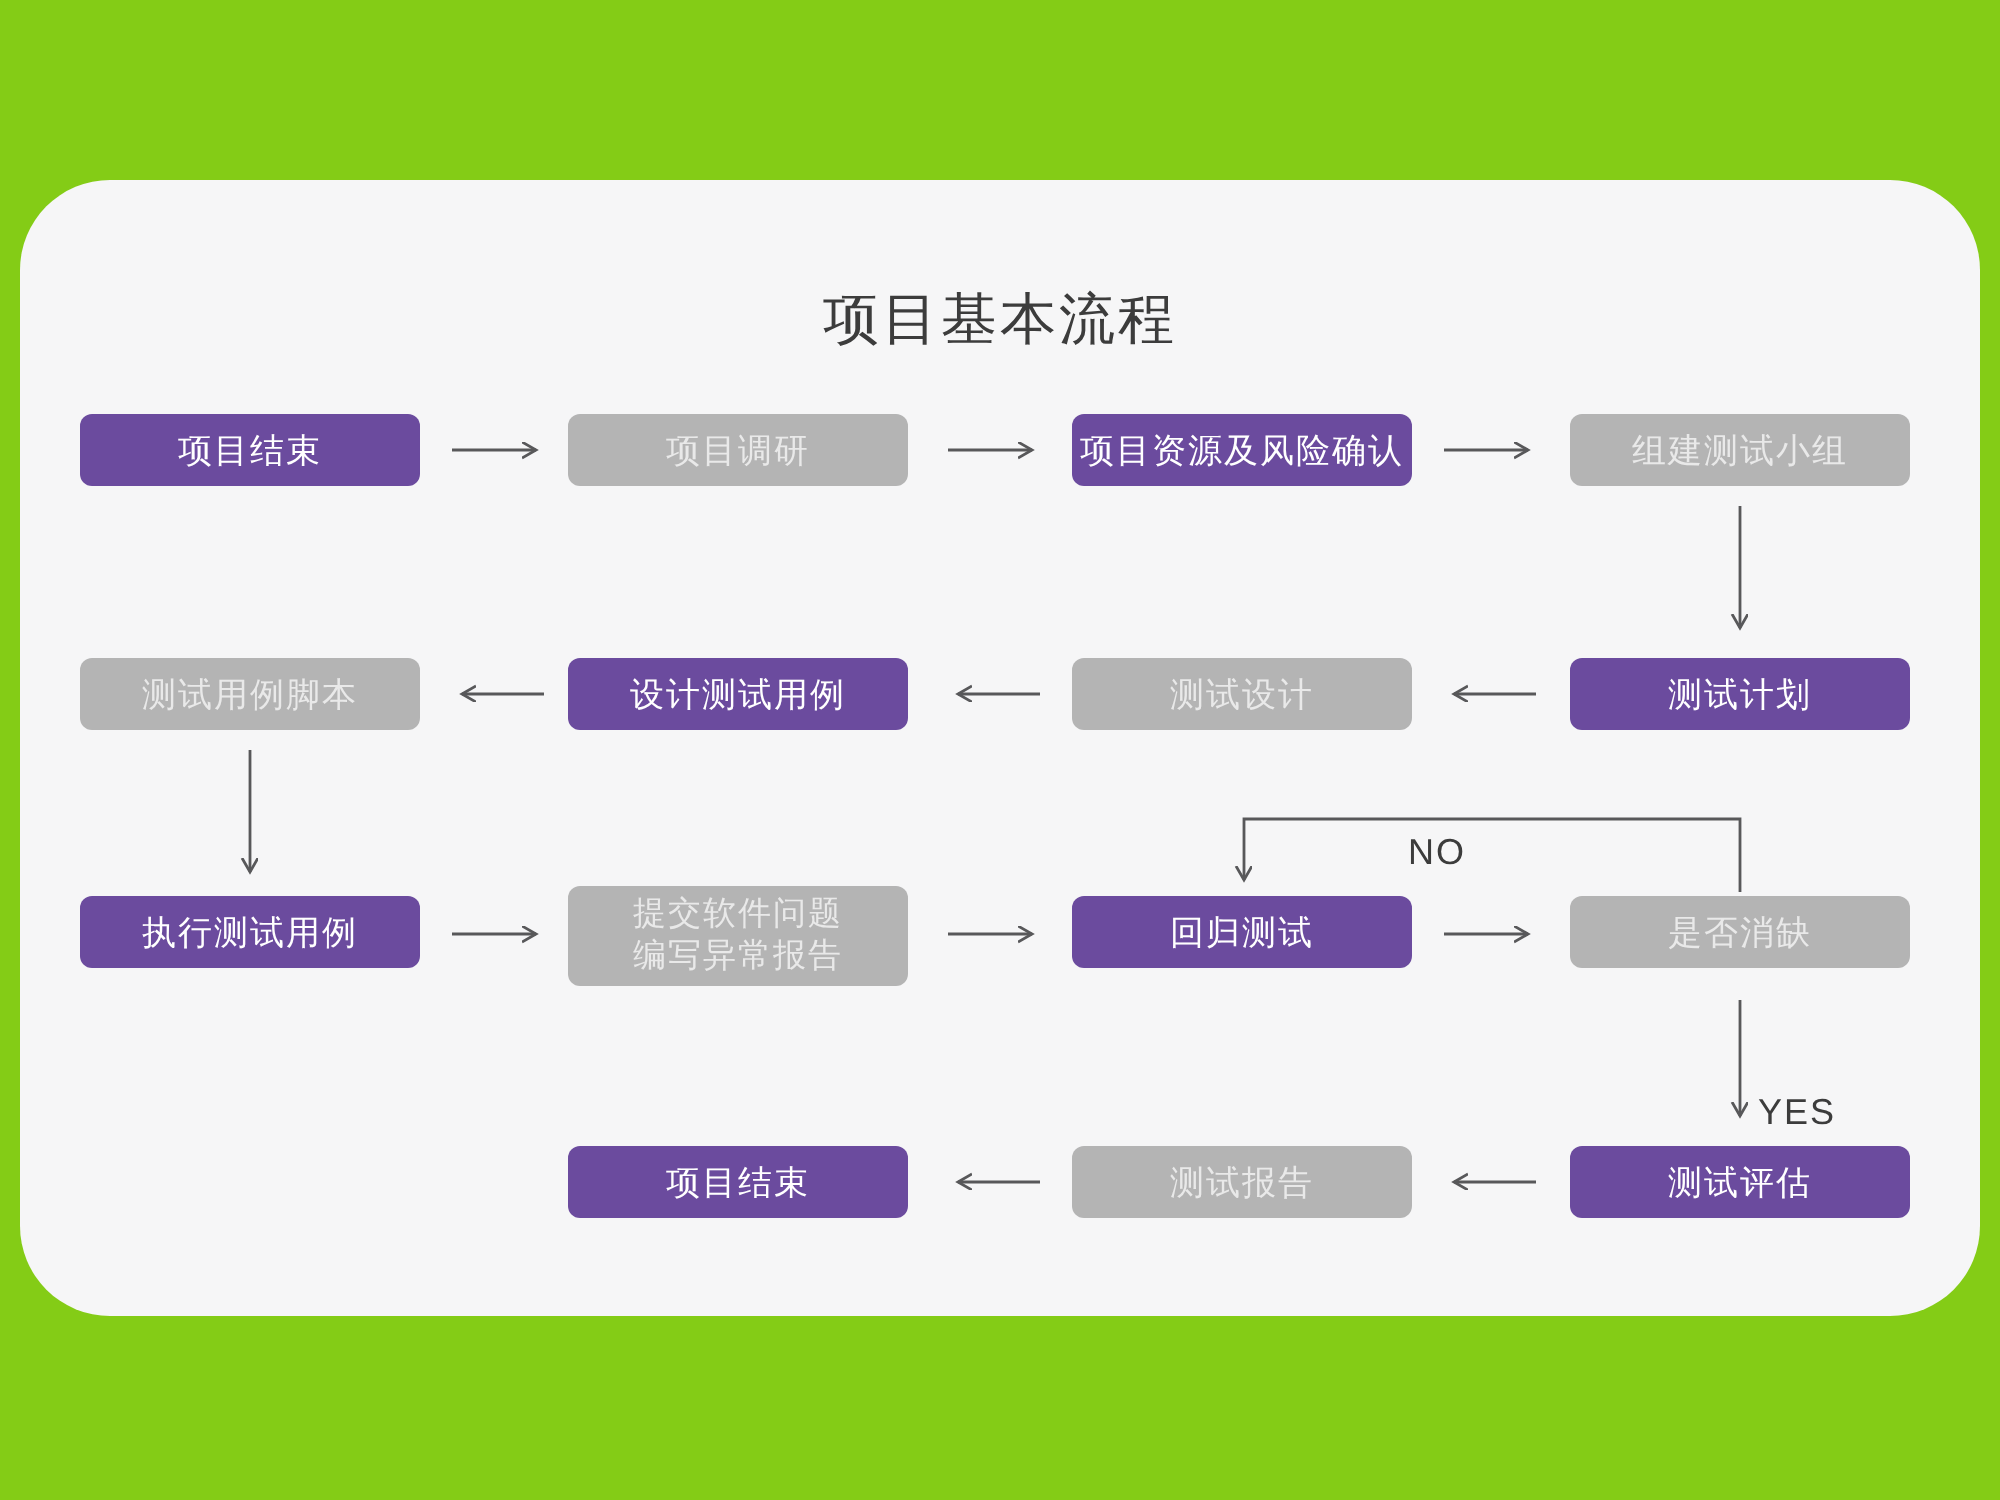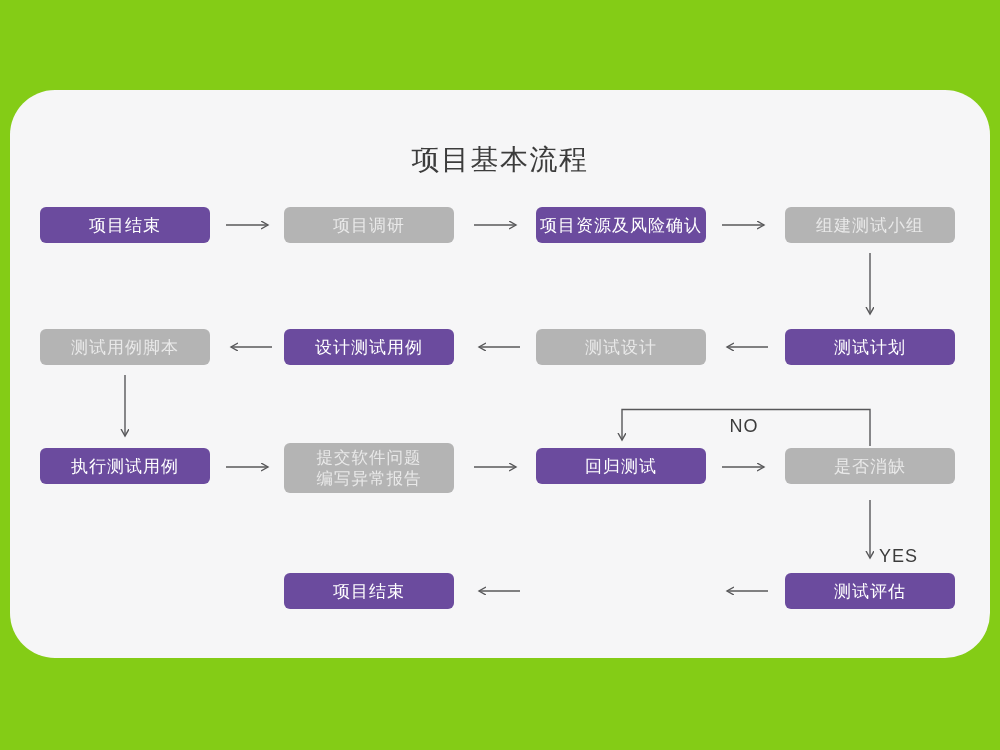--- a/index.html
+++ b/index.html
@@ -11,26 +11,26 @@
          font-size:28px;font-weight:500;letter-spacing:1.5px;
          color:var(--title-color,#3c3c3c);}
   .node{position:absolute;width:170px;height:36px;border-radius:6px;
         display:flex;align-items:center;justify-content:center;
         font-size:17px;letter-spacing:1px;}
   .node.purple{background:var(--purple,#6b4b9e);color:var(--purple-text,#ffffff);}
   .node.gray{background:var(--gray,#b4b4b4);color:var(--gray-text,#e9e9e9);}
   .c1{left:40px}.c2{left:284px}.c3{left:536px}.c4{left:785px}
   .r1{top:207px}.r2{top:329px}.r3{top:448px}.r4{top:573px}
   .node.tall{top:443px;height:50px;white-space:pre-line;text-align:center;
-             line-height:21px;font-size:16.5px;}
+             line-height:21px;font-size:16.5px;font-family:Liberation Mono, monospace;}
   .overlay{position:absolute;left:0;top:0;width:1000px;height:750px;pointer-events:none;}
   .edge{stroke:var(--arrow,#58585a);stroke-width:1.4;fill:none;}
   .edge-label{position:absolute;font-size:18px;line-height:22px;
               color:var(--title-color,#3c3c3c);letter-spacing:1px;}
-  #label-no{left:704px;top:415px;width:80px;text-align:center;}
+  #label-no{left:704px;top:415px;width:80px;}
   #label-yes{left:879px;top:521px;margin-top:24px;}
 </style>
 </head>
 <body>
 
 <div class="page">
   <div class="card"></div>
 
   <div class="title">项目基本流程</div>
 
@@ -44,20 +44,21 @@
   <div class="node gray   c3 r2">测试设计</div>
   <div class="node purple c4 r2">测试计划</div>
 
   <div class="node purple c1 r3">执行测试用例</div>
   <div class="node gray   c2 tall">提交软件问题
 编写异常报告</div>
   <div class="node purple c3 r3">回归测试</div>
   <div class="node gray   c4 r3">是否消缺</div>
 
   <div class="node purple c2 r4">项目结束</div>
+  <div class="node gray   c3 r4">测试报告</div>
   <div class="node purple c4 r4">测试评估</div>
 
   <div class="edge-label" id="label-no">NO</div>
   <div class="edge-label" id="label-yes">YES</div>
 
   <svg class="overlay" viewBox="0 0 1000 750">
     <defs>
       <marker id="arrow" markerWidth="12" markerHeight="12" refX="7" refY="4" orient="auto" markerUnits="userSpaceOnUse">
         <path d="M0,0 L7,4 L0,8" fill="none" stroke="var(--arrow,#58585a)" stroke-width="1.4"></path>
       </marker>

